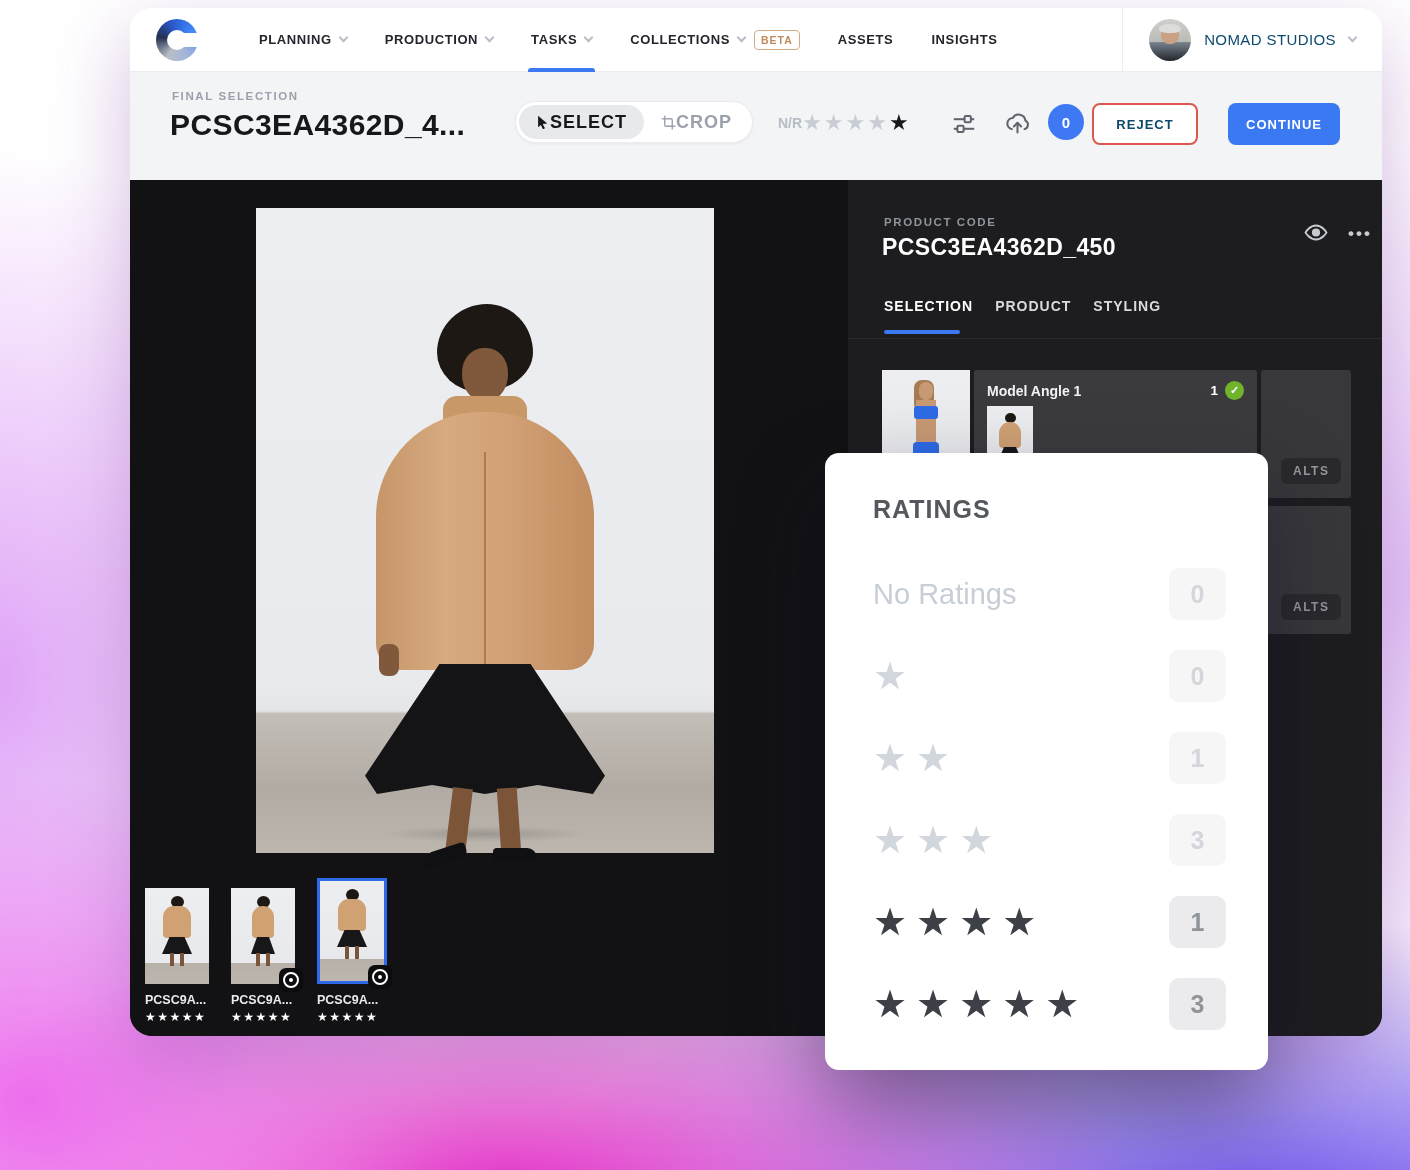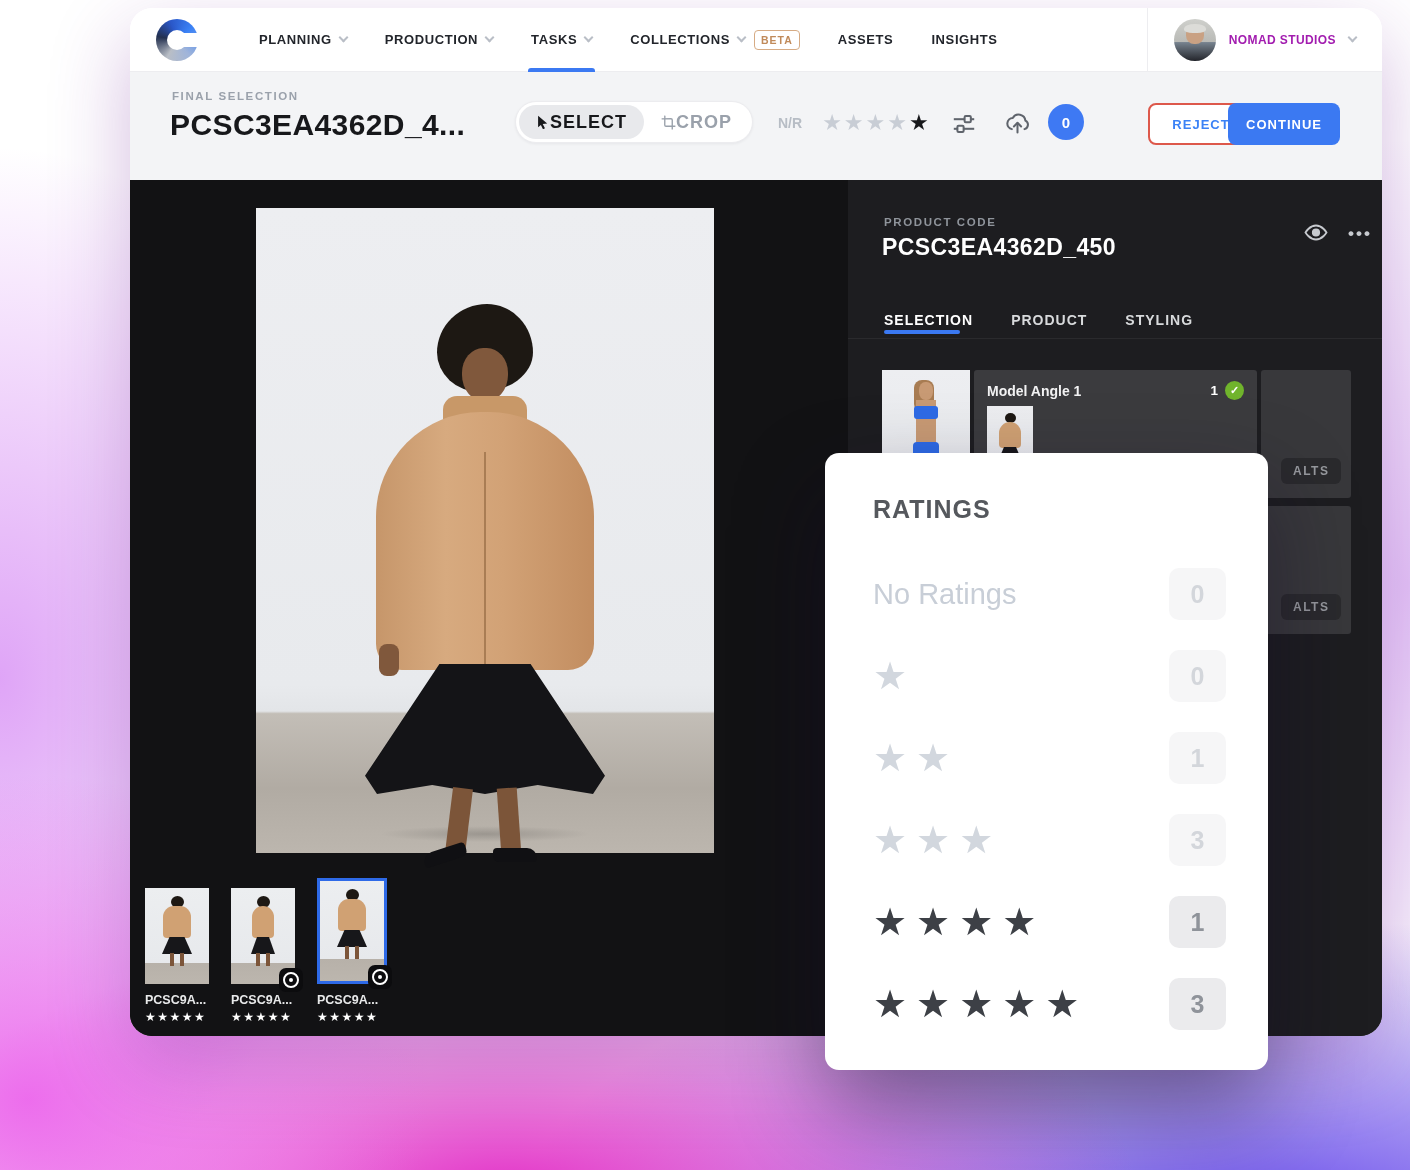--- a/index.html
+++ b/index.html
@@ -42,46 +42,46 @@
   .beta-chip { margin-left:9px; font-size:10.5px; font-weight:800; letter-spacing:1px;
                color:#c08a5a; border:1px solid #d6ab84; border-radius:4px; padding:3px 6px; }
   .nav-right { margin-left:auto; display:flex; align-items:center; gap:13px;
                border-left:1px solid #ededf0; padding-left:26px; height:64px; }
   .avatar { width:42px; height:42px; border-radius:50%; position:relative; overflow:hidden;
             background:linear-gradient(180deg,#cfd0cc 0%,#b9bab6 55%,#76828e 56%,#23252b 100%); }
   .avatar::before { content:""; position:absolute; left:50%; top:6px; width:18px; height:19px;
             transform:translateX(-50%); background:#c9a183; border-radius:45%; }
   .avatar::after { content:""; position:absolute; left:50%; top:5px; width:22px; height:9px;
             transform:translateX(-50%); background:#dcdcd8; border-radius:50% 50% 40% 40%; }
-  .account-name { font-size:12px; font-weight:700; letter-spacing:.4px; color:#a21caf; }
+  .account-name { font-size:15px; font-weight:400; letter-spacing:.4px; color:#0c4a6e; }
 
   
   .header { position:absolute; left:0; top:64px; width:100%; height:108px; background:#f3f4f6; }
   .crumb { position:absolute; left:42px; top:18px; font-size:11.5px; font-weight:700;
            letter-spacing:1.6px; color:#9aa1ab; }
   .page-title { position:absolute; left:40px; top:36px; font-size:30px; font-weight:800;
                 letter-spacing:.4px; color:#17181b; }
   .tool-pill { position:absolute; left:385px; top:29px; height:42px; background:#fff;
                border:1px solid #ececef; border-radius:21px; display:flex; align-items:center;
                padding:3px; box-shadow:0 1px 3px rgba(20,20,40,.06); }
   .seg { display:flex; align-items:center; gap:0; height:34px; padding:0 17px;
          font-size:18px; font-weight:800; letter-spacing:1px; border-radius:17px; cursor:pointer; }
   .seg.on  { background:#e8e9ec; color:#17181b; }
   .seg.off { color:#9aa1ab; }
   .hdr-stars { position:absolute; left:648px; top:40px; display:flex; align-items:center; }
-  .hdr-nr { font-size:14px; font-weight:700; color:#b7bdc5; margin-right:20px; }
+  .hdr-nr { font-size:14px; font-weight:700; color:#b7bdc5; margin-right:0; }
   .hstar { font-size:22px; line-height:1; margin-right:2px; }
   .hstar.light { color:#c8cdd5; } .hstar.dark { color:#17181b; }
   .hdr-icon { position:absolute; top:40px; color:#5f646c; cursor:pointer; }
   .badge-zero { position:absolute; left:918px; top:32px; width:36px; height:36px; border-radius:50%;
                 background:#3e79f3; color:#fff; font-size:15px; font-weight:800;
                 display:flex; align-items:center; justify-content:center; cursor:pointer; }
   .btn { position:absolute; top:31px; height:42px; border-radius:8px; font-size:13px; font-weight:800;
          letter-spacing:1px; display:flex; align-items:center; justify-content:center; cursor:pointer; }
-  .btn-reject { left:1018px; width:106px; background:#fff; border:2px solid #dd584b; color:#3b82f6; }
+  .btn-reject { left:962px; width:106px; background:#fff; border:2px solid #dd584b; color:#0c4a6e; }
   .btn-continue { left:1098px; width:112px; background:#3b79f2; color:#fff; border:none; }
 
   
   .content { position:absolute; left:0; top:172px; width:1252px; height:856px;
              background:#141416; border-radius:0 0 22px 22px; overflow:hidden; }
   .viewer { position:absolute; left:0; top:0; width:718px; height:856px; background:#121214; }
   .panel  { position:absolute; left:718px; top:0; width:534px; height:856px; background:#1d1d20; }
 
   
   .photo { position:absolute; left:126px; top:28px; width:458px; height:645px;
@@ -138,21 +138,21 @@
   .mini.side .ms { width:24px; margin-left:-12px; }
 
   
   .pc-label { position:absolute; left:36px; top:36px; font-size:11.5px; font-weight:700;
               letter-spacing:1.6px; color:#8f949b; }
   .pc-code { position:absolute; left:34px; top:54px; font-size:23px; font-weight:700;
              letter-spacing:.4px; color:#fff; }
   .eye-icon { position:absolute; left:456px; top:44px; cursor:pointer; }
   .dots-icon { position:absolute; left:500px; top:44px; color:#c7cacf; font-size:17px;
                letter-spacing:2px; font-weight:800; cursor:pointer; }
-  .tabs { position:absolute; left:36px; top:132px; display:flex; gap:38px; }
+  .tabs { position:absolute; left:36px; top:118px; display:flex; gap:22px; }
   .tab { font-size:14px; font-weight:800; letter-spacing:1px; color:#d8dadc; cursor:pointer; }
   .tab.active { color:#fff; }
   .tab-underline { position:absolute; left:36px; top:150px; width:76px; height:4px;
                    background:#3b79f2; border-radius:2px; }
   .tab-divider { position:absolute; left:0; top:158px; width:534px; height:1px; background:#2a2a2d; }
   .shot-row { position:absolute; left:34px; display:flex; gap:4px; }
   .shot-thumb { position:relative; width:88px; height:128px; overflow:hidden;
                 background:linear-gradient(180deg,#edeef1 0%,#e8eaed 82%,#b7b1a9 82.5%,#bcb6ae 100%); }
   .bluefig > div { position:absolute; left:50%; }
   .bluefig .bh { top:10px; width:20px; height:32px; margin-left:-12px; background:#a87c52; border-radius:8px; }

